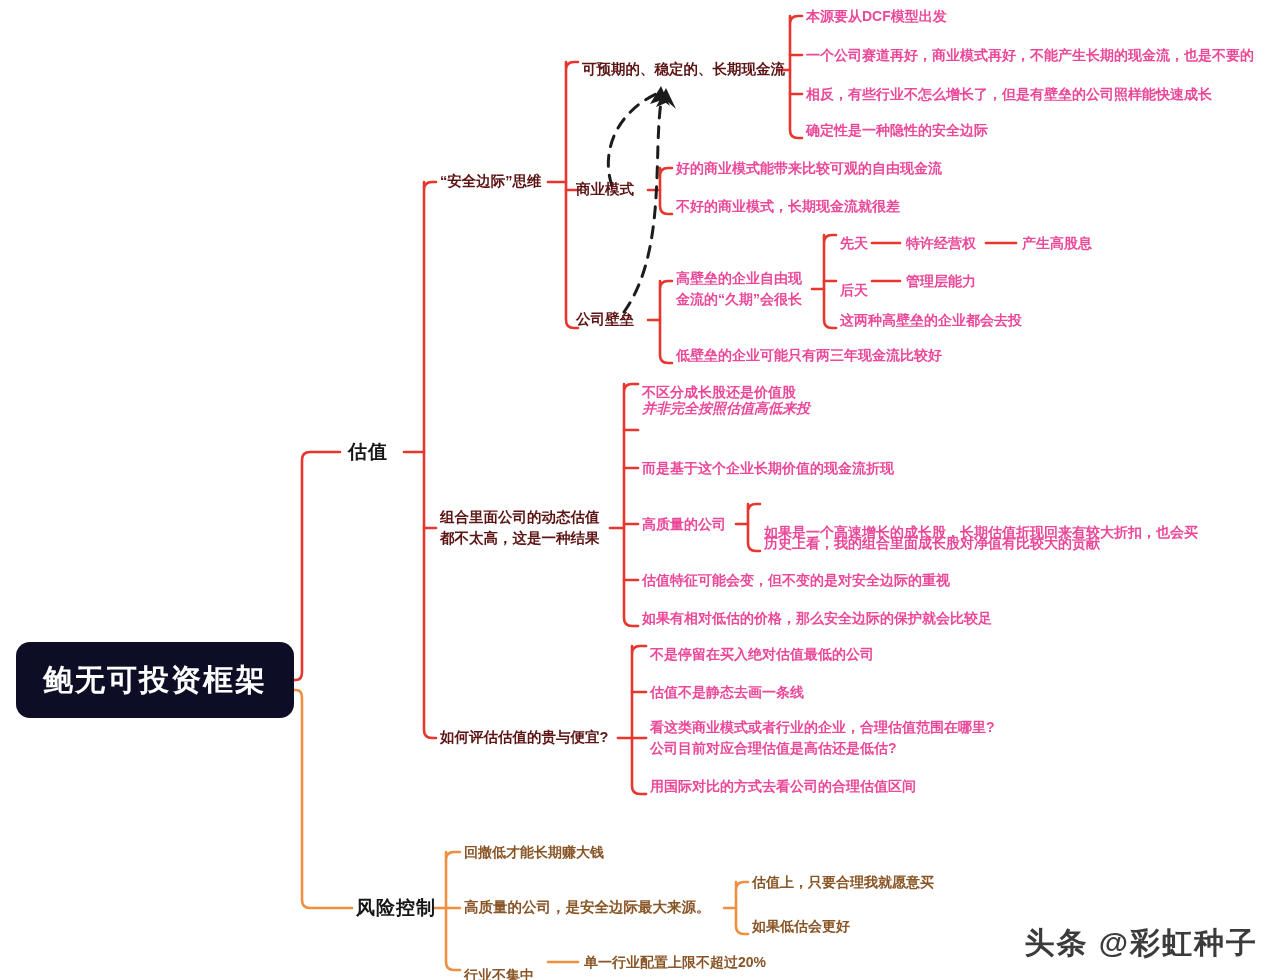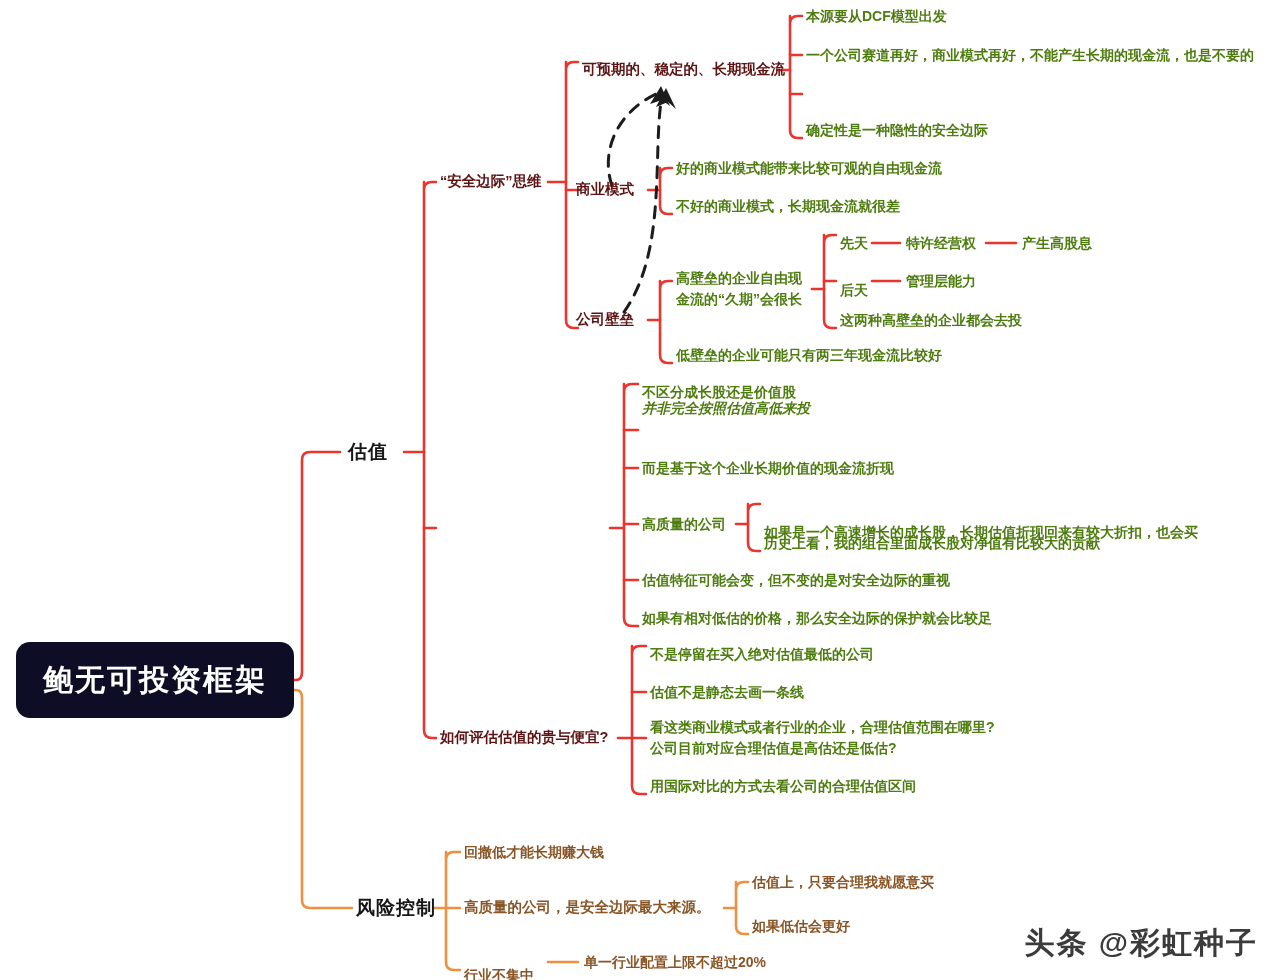--- a/index.html
+++ b/index.html
@@ -28,21 +28,21 @@
   
   .l1{font-size:19px;font-weight:700;color:#171717;white-space:nowrap;
       letter-spacing:1px;transform:translateY(-50%);}
 
   
   .l2{font-size:14.5px;font-weight:700;color:#5d1414;white-space:nowrap;
       transform:translateY(-50%);line-height:1.45;}
   .l2.two{white-space:normal;}
 
   
-  .leaf{font-size:14px;font-weight:700;color:#4d7c0f;white-space:nowrap;
+  .leaf{font-size:14px;font-weight:700;color:#ec4899;white-space:nowrap;
         transform:translateY(-50%);line-height:1.5;}
   .leaf.two{white-space:normal;}
   .leaf.orange{color:#8a5526;}
   .l2.orange{color:#8a5526;}
 
   
   .watermark{
     position:absolute;right:22px;bottom:16px;
     font-size:30px;font-weight:700;color:#2b2b2b;
     letter-spacing:2px;white-space:nowrap;opacity:.92;
@@ -149,29 +149,34 @@
 
   <div class="node root">
     <span class="root-label">鲍无可投资框架</span>
   </div>
 
   <div class="node l1" style="left:348px;top:452px;">估值</div>
   <div class="node l1" style="left:356px;top:908px;">风险控制</div>
 
   <div class="node l2" style="left:440px;top:182px;">“安全边际”思维</div>
 
+  <div class="node l2 two" style="left:440px;top:528px;width:172px;">
+    <div>组合里面公司的动态估值</div>
+    <div>都不太高，这是一种结果</div>
+  </div>
 
   <div class="node l2" style="left:440px;top:738px;text-align:right;">如何评估估值的贵与便宜?</div>
 
   <div class="node l2" style="left:582px;top:70px;">可预期的、稳定的、长期现金流</div>
   <div class="node l2" style="left:576px;top:190px;">商业模式</div>
   <div class="node l2" style="left:576px;top:320px;">公司壁垒</div>
 
   <div class="node leaf" style="left:806px;top:16px;">本源要从DCF模型出发</div>
   <div class="node leaf" style="left:806px;top:55px;">一个公司赛道再好，商业模式再好，不能产生长期的现金流，也是不要的</div>
+  <div class="node leaf" style="left:806px;top:94px;">相反，有些行业不怎么增长了，但是有壁垒的公司照样能快速成长</div>
   <div class="node leaf" style="left:806px;top:130px;">确定性是一种隐性的安全边际</div>
 
   <div class="node leaf" style="left:676px;top:168px;">好的商业模式能带来比较可观的自由现金流</div>
   <div class="node leaf" style="left:676px;top:206px;">不好的商业模式，长期现金流就很差</div>
 
   <div class="node leaf two" style="left:676px;top:289px;width:142px;">
     <div>高壁垒的企业自由现</div>
     <div>金流的“久期”会很长</div>
   </div>
   <div class="node leaf" style="left:676px;top:355px;">低壁垒的企业可能只有两三年现金流比较好</div>

